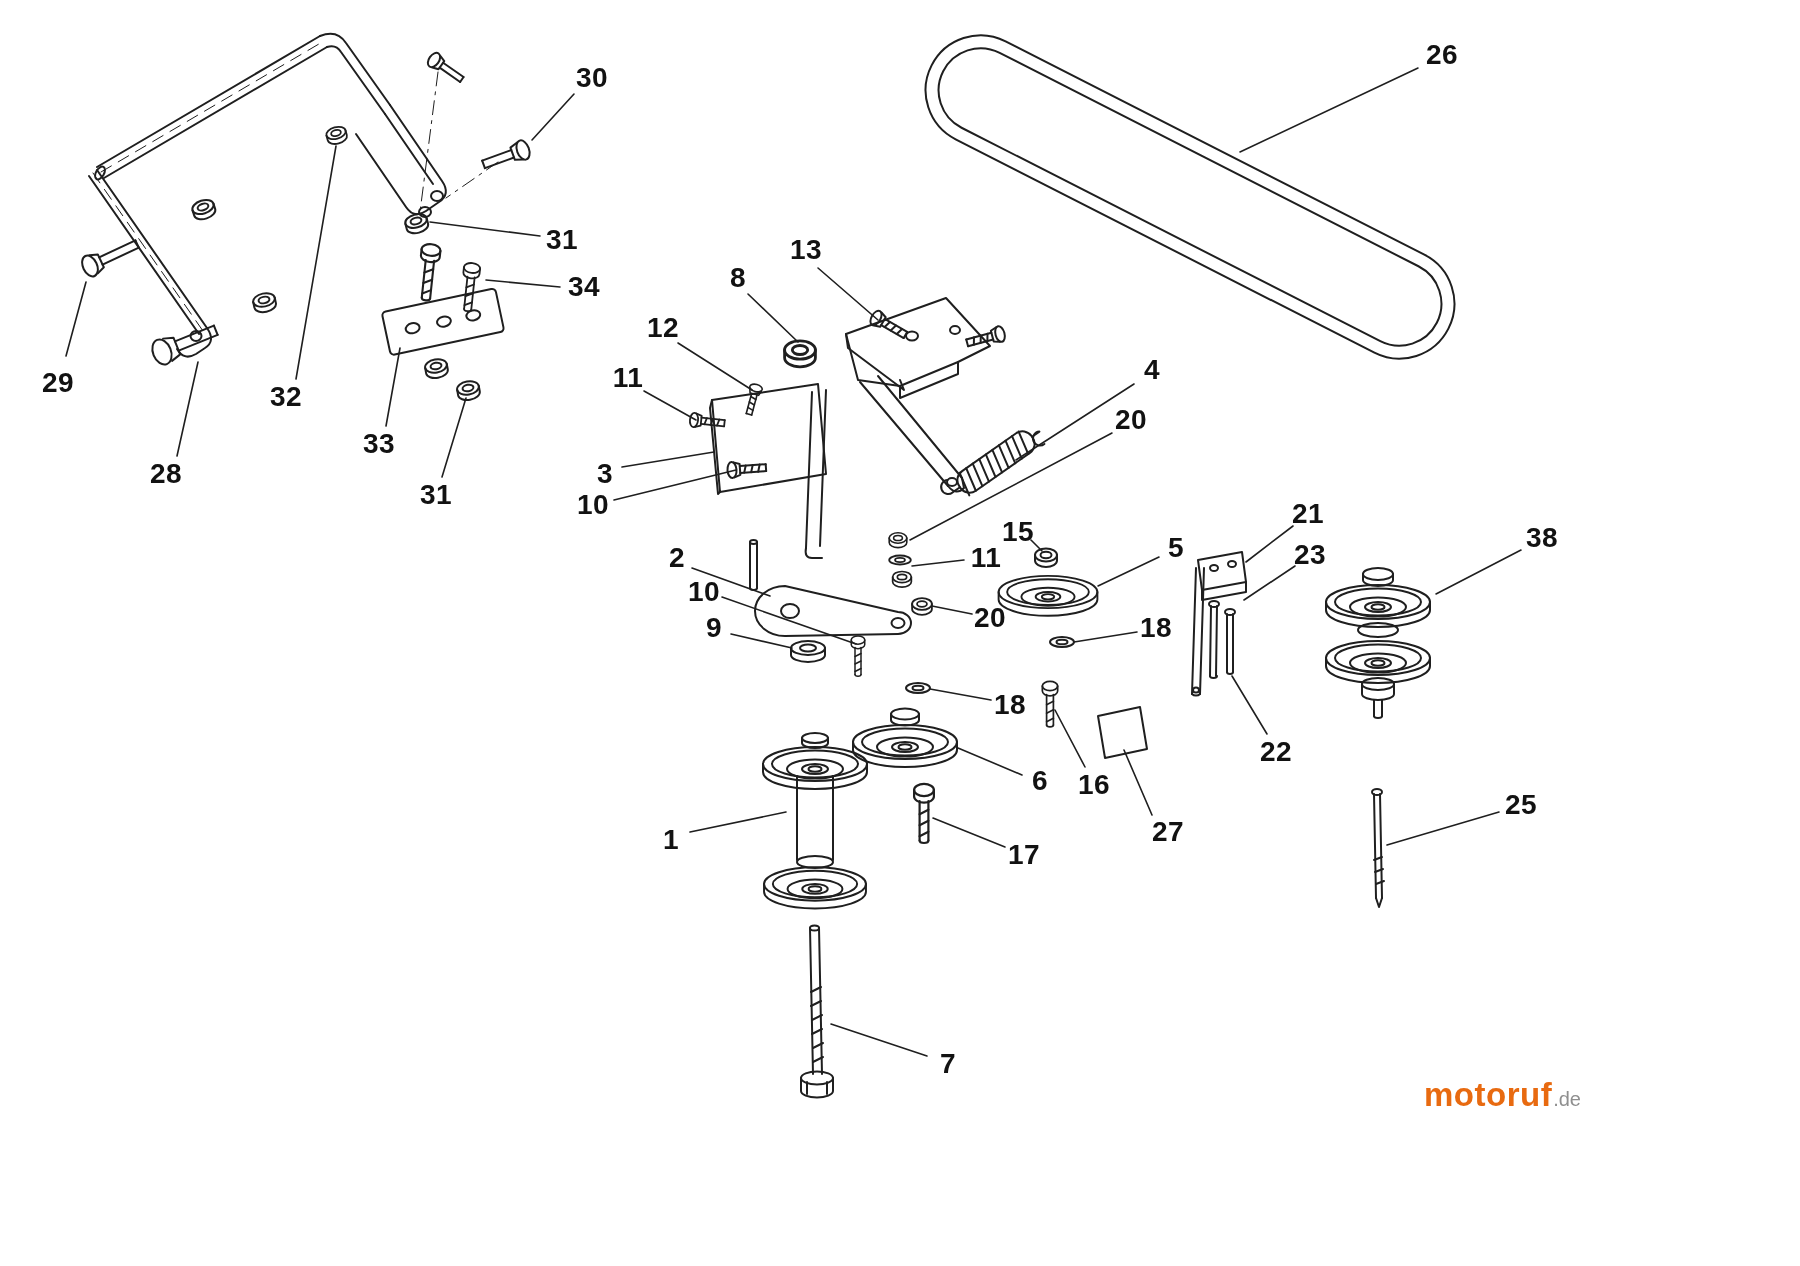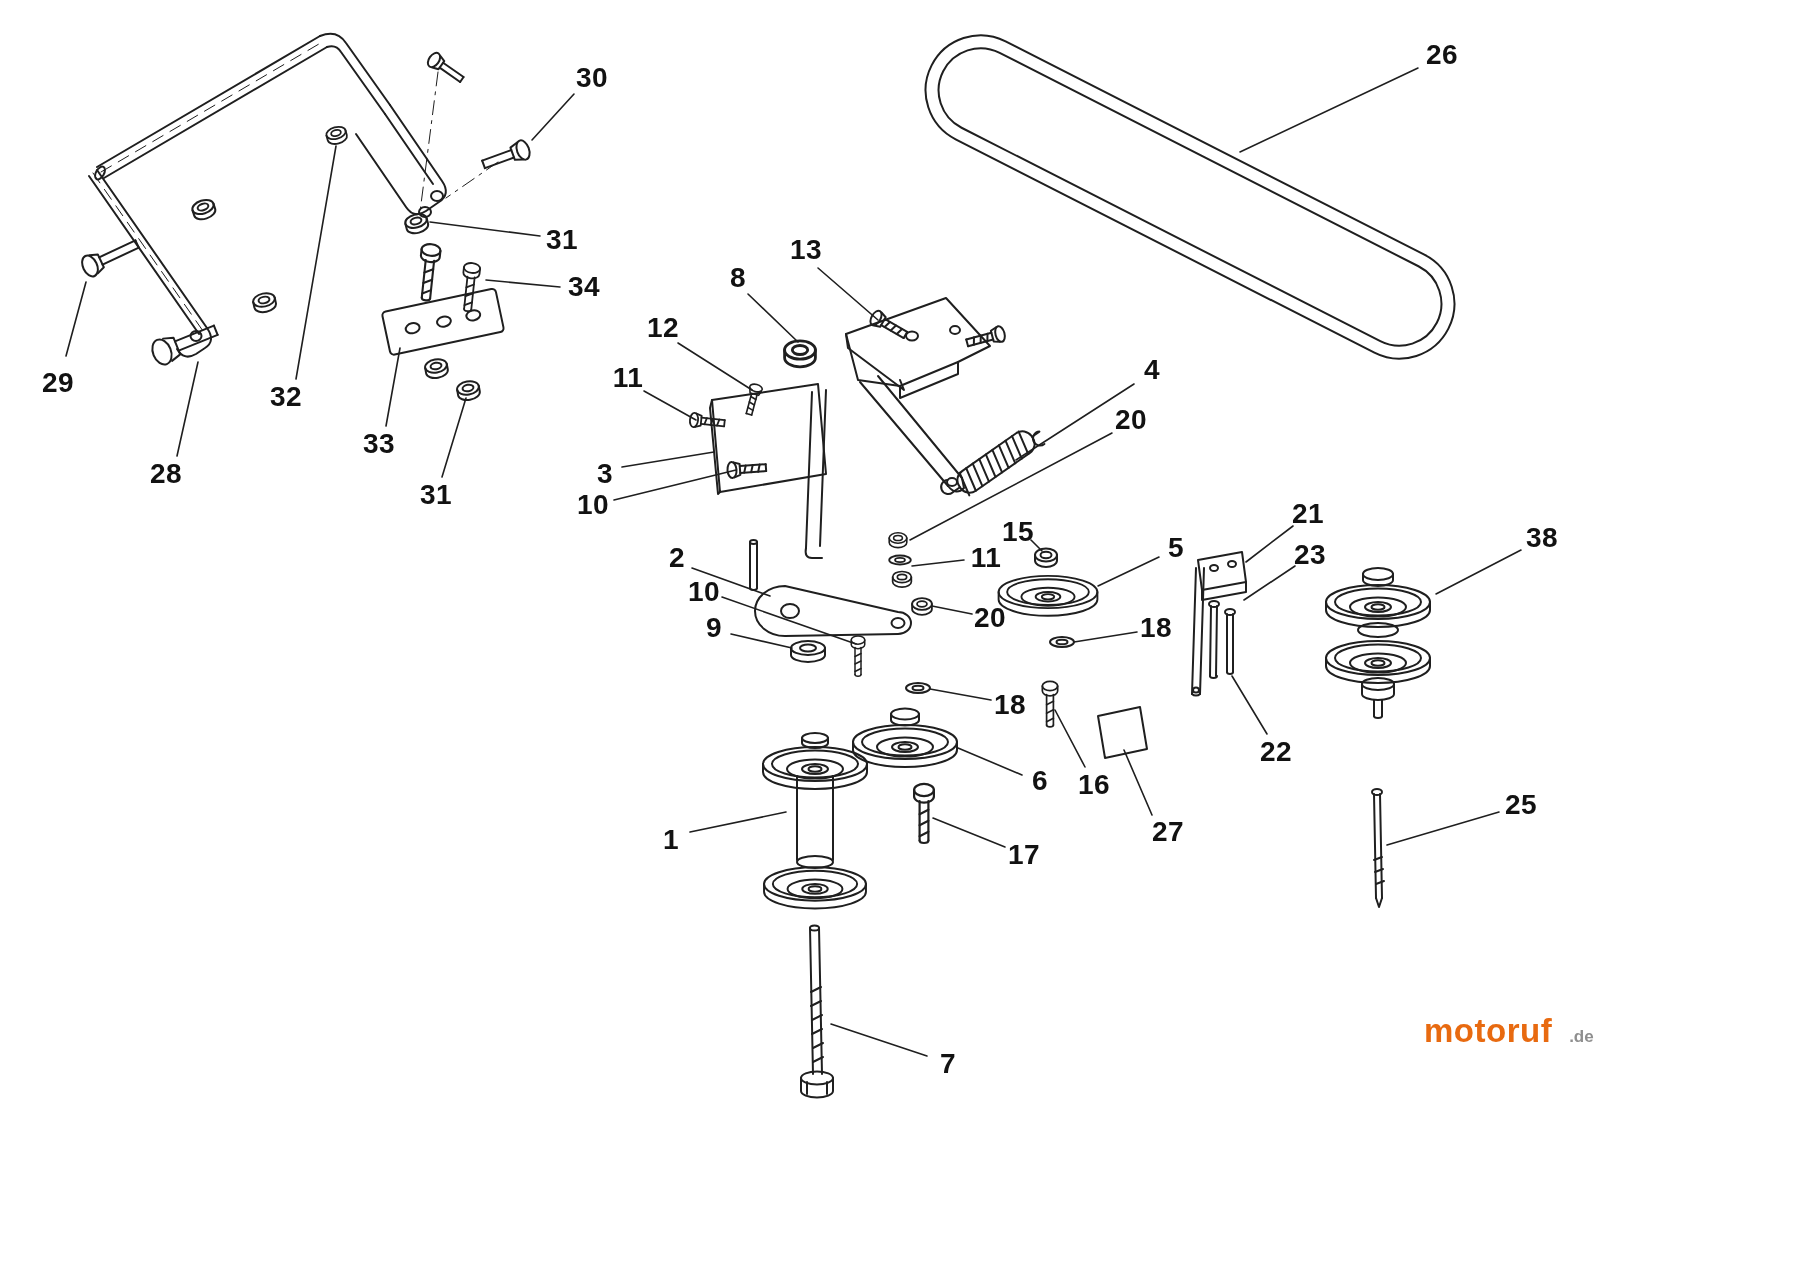--- a/index.html
+++ b/index.html
@@ -11,23 +11,23 @@
   }
   #art{position:absolute;left:0;top:0}
   .ink{stroke:var(--line-color,#1f1f1f)}
   .ink *{stroke:var(--line-color,#1f1f1f)}
   #leader-lines line{stroke:var(--line-color,#1f1f1f);stroke-width:1.6}
   .callout{
     position:absolute;transform:translate(-50%,-50%);
     font-size:28px;font-weight:600;color:var(--label-color,#121212);
     white-space:nowrap;letter-spacing:.5px;
   }
-  .logo{position:absolute;left:1424px;top:1012px;display:flex;align-items:baseline;gap:17px}
+  .logo{position:absolute;left:1424px;top:1076px;display:flex;align-items:baseline;gap:1px}
   .logo-brand{font-weight:bold;font-size:33px;color:var(--brand-color,#e86a10);letter-spacing:.5px}
-  .logo-tld{font-weight:bold;font-size:17px;color:var(--tld-color,#8f8f8f)}
+  .logo-tld{font-weight:normal;font-size:20px;color:var(--tld-color,#8f8f8f)}
 </style>
 </head>
 <body>
 
 <div class="canvas">
 
   <svg id="art" width="1800" height="1266" viewBox="0 0 1800 1266">
     <defs>
       <g id="g-nut">
         <ellipse cx="0" cy="0" rx="11" ry="6.5"></ellipse>

